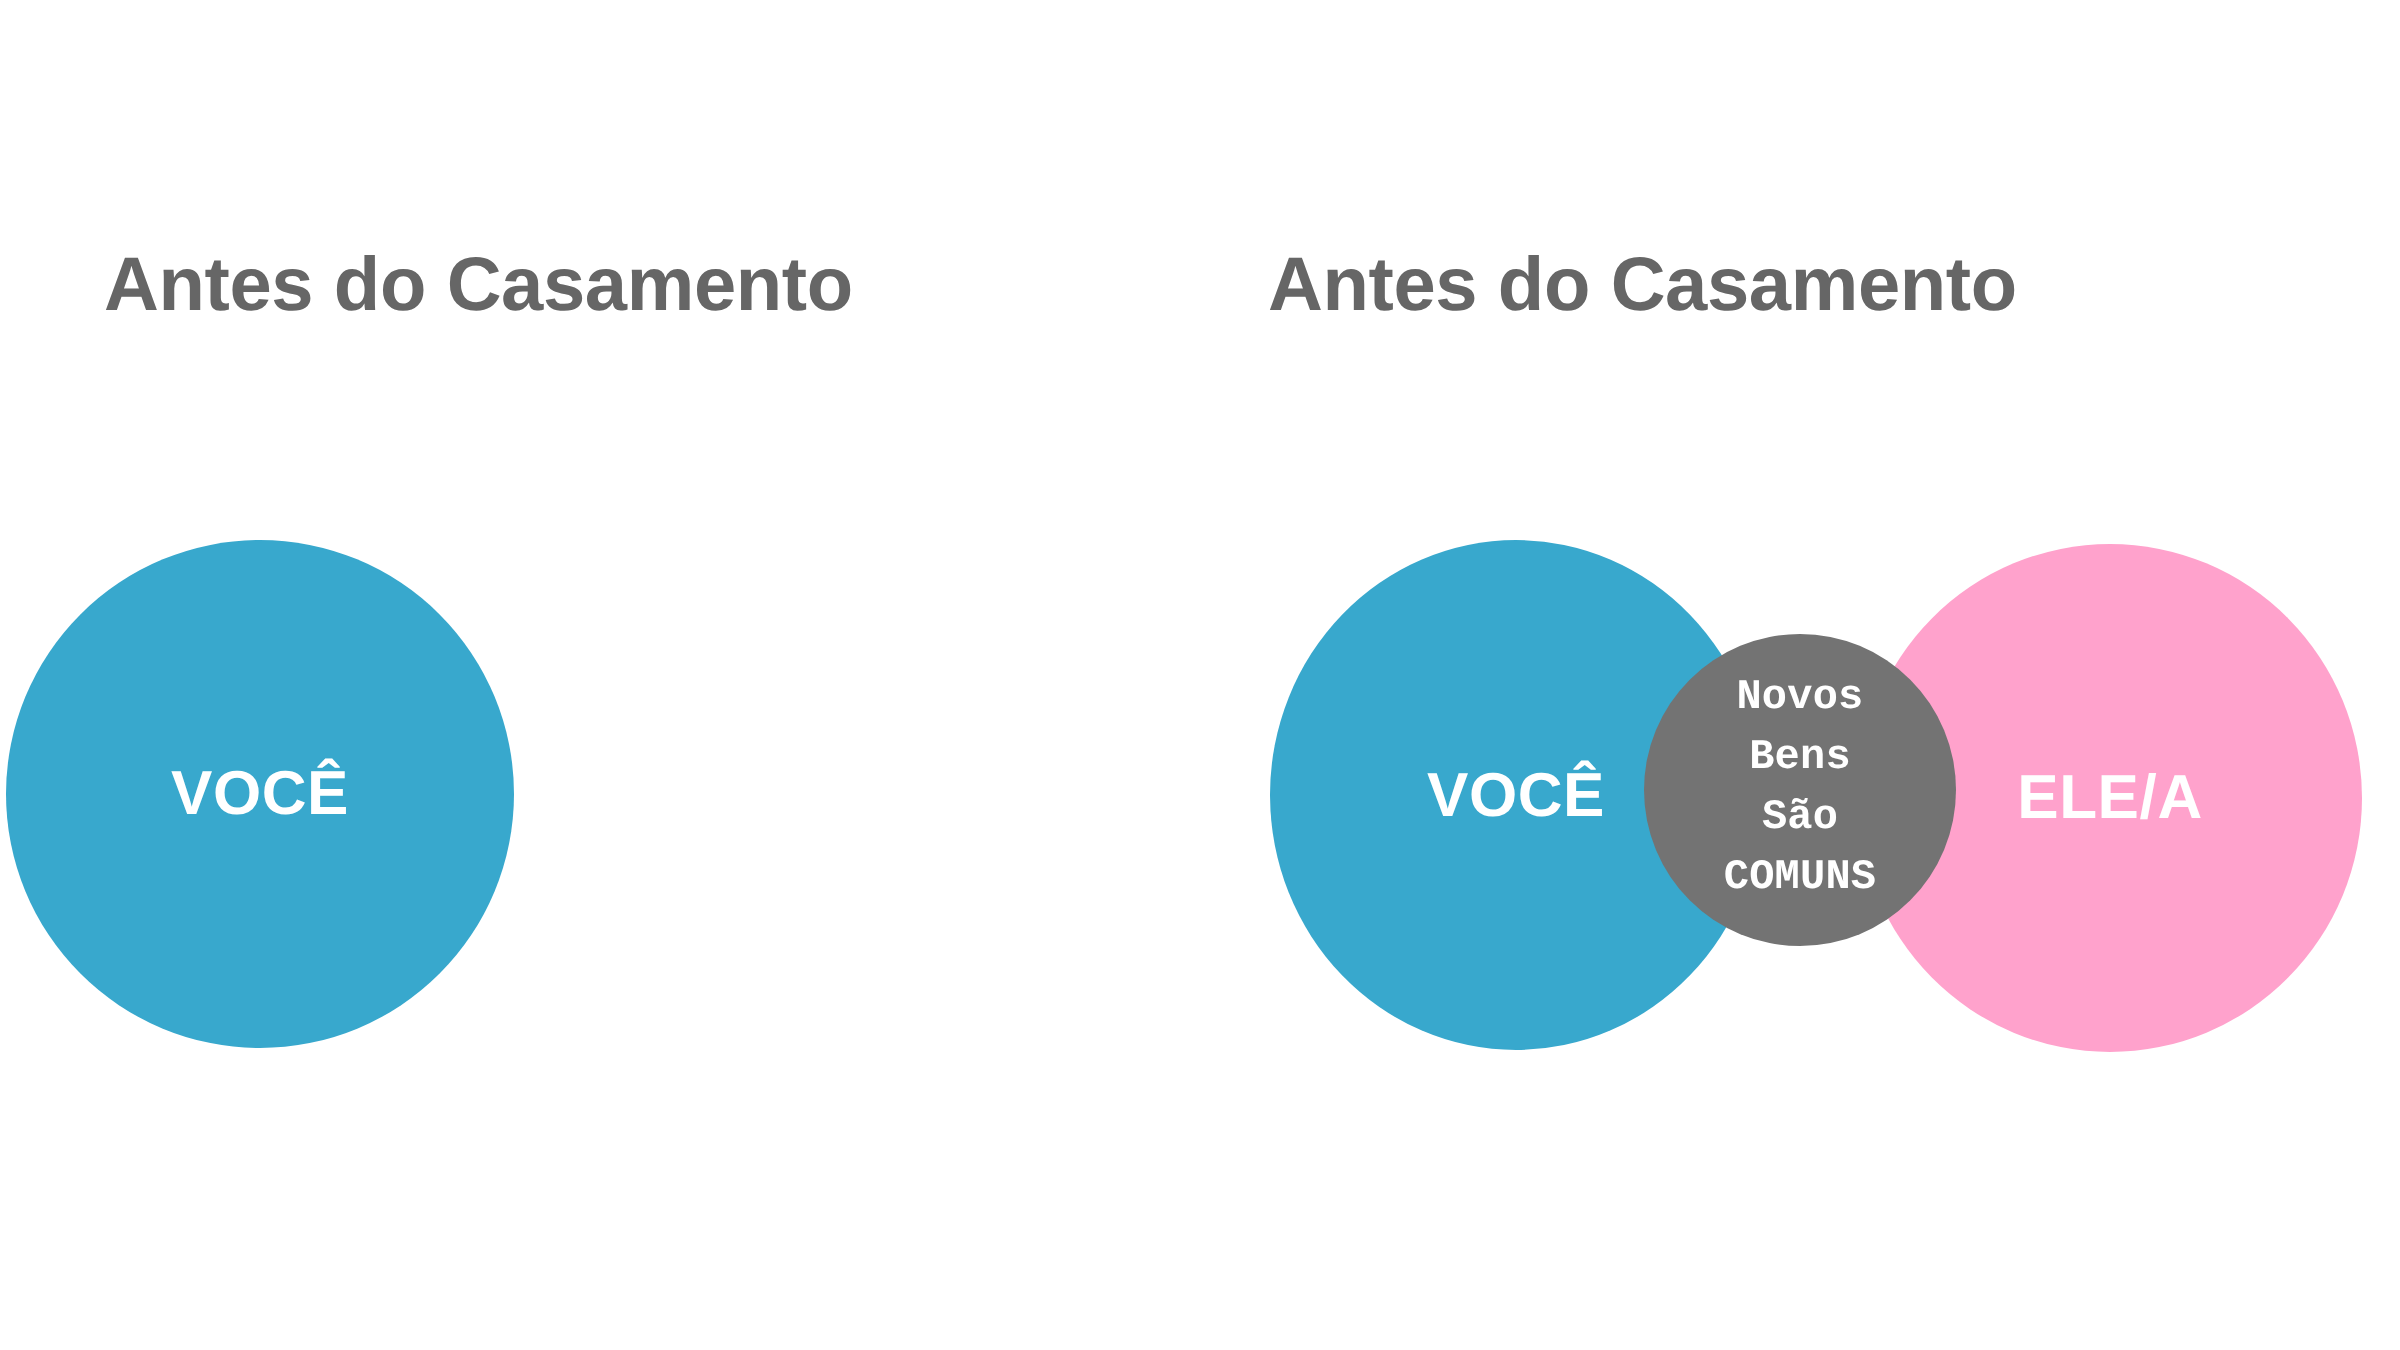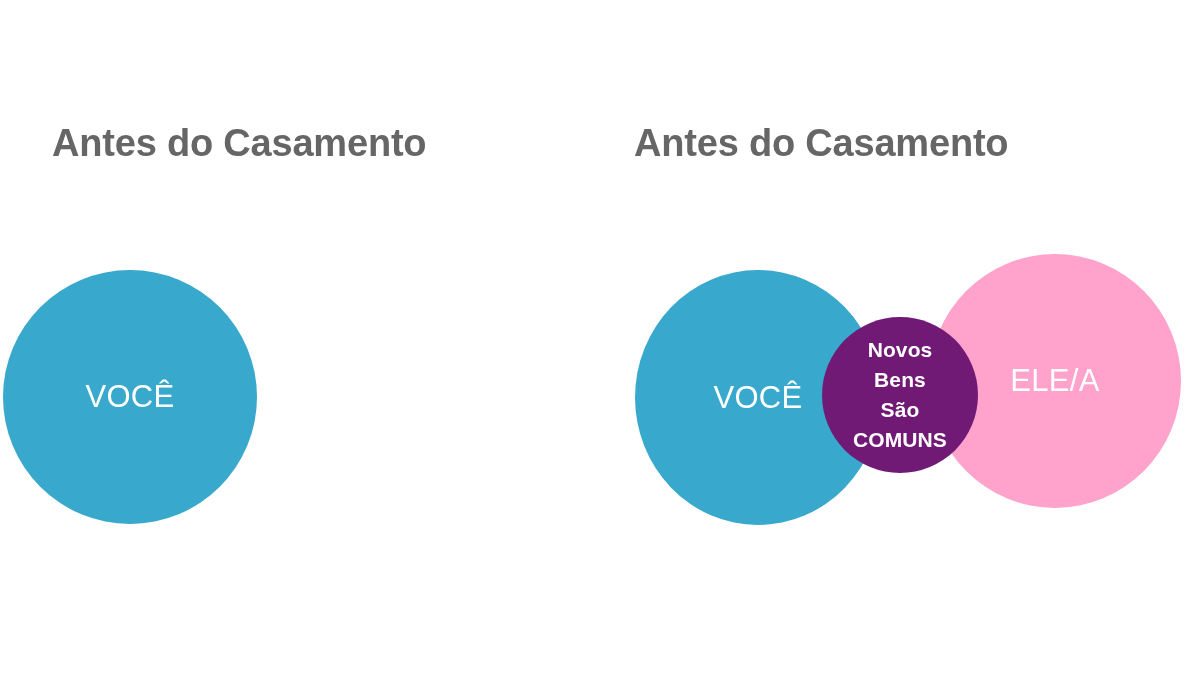--- a/index.html
+++ b/index.html
@@ -40,21 +40,21 @@
     position: absolute;
     border-radius: 50%;
     display: flex;
     align-items: center;
     justify-content: center;
     box-sizing: border-box;
   }
 
   .circle-label {
     color: #ffffff;
-    font-weight: normal;
+    font-weight: bold;
     font-size: 31px;
     line-height: 36px;
     text-align: center;
     white-space: nowrap;
     letter-spacing: 0.3px;
     -webkit-font-smoothing: antialiased;
   }
 
   .overlap-label {
     color: #ffffff;
@@ -75,21 +75,21 @@
   #circle-before-partner {
     left: 288px; top: 270px; width: 252px; height: 252px;
   }
 
   
   #circle-after-you {
     left: 635px; top: 270px; width: 246px; height: 255px;
     z-index: 1;
   }
   #circle-after-partner {
-    left: 929px; top: 254px; width: 252px; height: 254px;
+    left: 929px; top: 272px; width: 252px; height: 254px;
     z-index: 1;
   }
   #circle-after-overlap {
     left: 822px; top: 317px; width: 156px; height: 156px;
     z-index: 2;
   }
 </style>
 </head>
 <body>
 
@@ -105,21 +105,21 @@
   <div class="panel-title" id="title-after">Antes do Casamento</div>
 
   <div class="circle" id="circle-after-you" style="background:#38a8cd;">
     <span class="circle-label">VOCÊ</span>
   </div>
 
   <div class="circle" id="circle-after-partner" style="background:#ffa2cc;">
     <span class="circle-label">ELE/A</span>
   </div>
 
-  <div class="circle" id="circle-after-overlap" style="background:#701a75;">
+  <div class="circle" id="circle-after-overlap" style="background:#737373;font-family:Liberation Mono, monospace;">
     <div class="overlap-label">
       <span>Novos</span>
       <span>Bens</span>
       <span>São</span>
       <span>COMUNS</span>
     </div>
   </div>
 
 </div>
 

